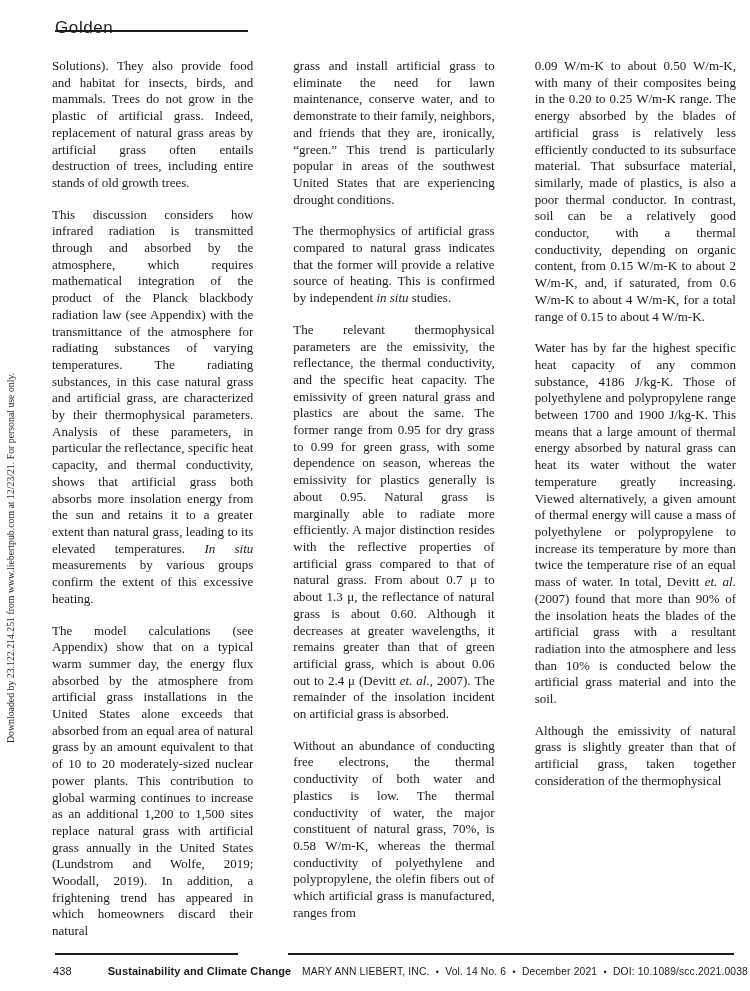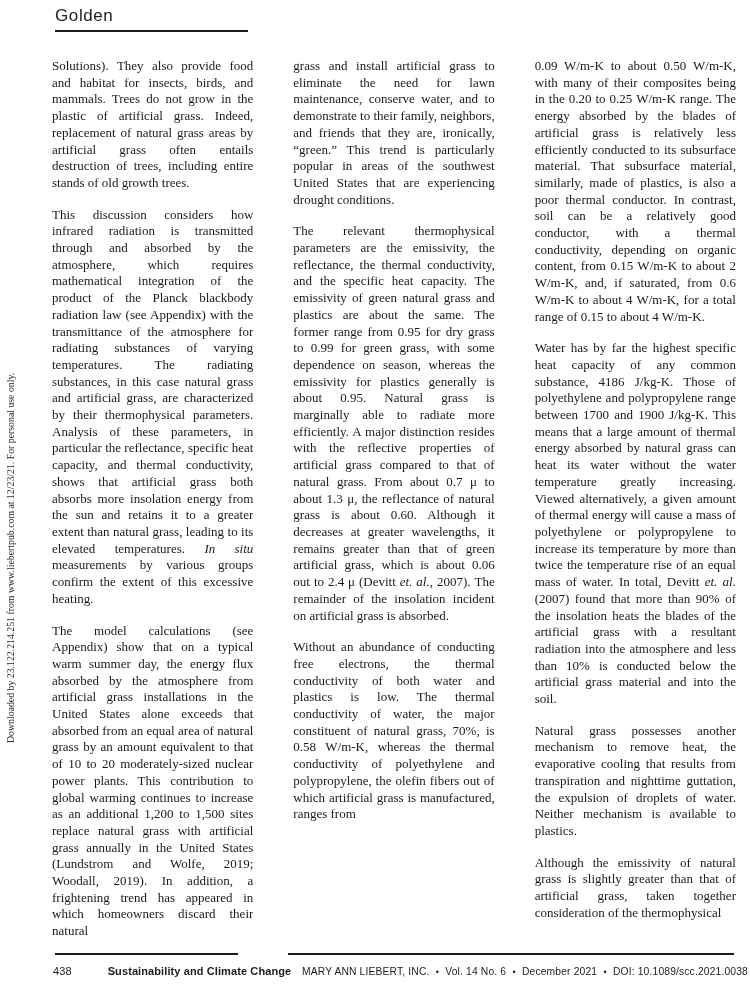--- a/index.html
+++ b/index.html
@@ -6,21 +6,21 @@
   .page{
     position:relative;
     width:750px;height:991px;
     background:#ffffff;
     overflow:hidden;
     font-family:"Liberation Serif", serif;
     color:#1a1a1a;
   }
   
   .running-head{
-    position:absolute;left:55px;top:6px;
+    position:absolute;left:55px;top:18px;
     font-family:"Liberation Sans", sans-serif;
     font-size:17px;letter-spacing:.6px;color:#1c1c1c;
   }
   .head-rule{
     position:absolute;left:55px;top:30px;width:193px;height:2px;background:#1c1c1c;
   }
   
   .sidebar-note{
     position:absolute;left:5px;top:243px;height:500px;
     writing-mode:vertical-rl;transform:rotate(180deg);
@@ -79,28 +79,28 @@
   <div class="columns">
 
     <div class="col">
       <p><span>Solutions). They also provide food and habitat for insects, birds, and mammals. Trees do not grow in the plastic of artificial grass. Indeed, replacement of natural grass areas by artificial grass often entails destruction of trees, including entire stands of old growth trees.</span></p>
       <p><span>This discussion considers how infrared radiation is transmitted through and absorbed by the atmosphere, which requires mathematical integration of the product of the Planck blackbody radiation law (see Appendix) with the transmittance of the atmosphere for radiating substances of varying temperatures. The radiating substances, in this case natural grass and artificial grass, are characterized by their thermophysical parameters. Analysis of these parameters, in particular the reflectance, specific heat capacity, and thermal conductivity, shows that artificial grass both absorbs more insolation energy from the sun and retains it to a greater extent than natural grass, leading to its elevated temperatures. </span><i>In situ</i><span> measurements by various groups confirm the extent of this excessive heating.</span></p>
       <p><span>The model calculations (see Appendix) show that on a typical warm summer day, the energy flux absorbed by the atmosphere from artificial grass installations in the United States alone exceeds that absorbed from an equal area of natural grass by an amount equivalent to that of 10 to 20 moderately-sized nuclear power plants. This contribution to global warming continues to increase as an additional 1,200 to 1,500 sites replace natural grass with artificial grass annually in the United States (Lundstrom and Wolfe, 2019; Woodall, 2019). In addition, a frightening trend has appeared in which homeowners discard their natural</span></p>
     </div>
 
     <div class="col">
       <p><span>grass and install artificial grass to eliminate the need for lawn maintenance, conserve water, and to demonstrate to their family, neighbors, and friends that they are, ironically, “green.” This trend is particularly popular in areas of the southwest United States that are experiencing drought conditions.</span></p>
+      <p><span>The thermophysics of artificial grass compared to natural grass indicates that the former will provide a relative source of heating. This is confirmed by independent </span><i>in situ</i><span> studies.</span></p>
       <p><span>The relevant thermophysical parameters are the emissivity, the reflectance, the thermal conductivity, and the specific heat capacity. The emissivity of green natural grass and plastics are about the same. The former range from 0.95 for dry grass to 0.99 for green grass, with some dependence on season, whereas the emissivity for plastics generally is about 0.95. Natural grass is marginally able to radiate more efficiently. A major distinction resides with the reflective properties of artificial grass compared to that of natural grass. From about 0.7 μ to about 1.3 μ, the reflectance of natural grass is about 0.60. Although it decreases at greater wavelengths, it remains greater than that of green artificial grass, which is about 0.06 out to 2.4 μ (Devitt </span><i>et. al.</i><span>, 2007). The remainder of the insolation incident on artificial grass is absorbed.</span></p>
       <p><span>Without an abundance of conducting free electrons, the thermal conductivity of both water and plastics is low. The thermal conductivity of water, the major constituent of natural grass, 70%, is 0.58 W/m-K, whereas the thermal conductivity of polyethylene and polypropylene, the olefin fibers out of which artificial grass is manufactured, ranges from</span></p>
     </div>
 
     <div class="col">
       <p><span>0.09 W/m-K to about 0.50 W/m-K, with many of their composites being in the 0.20 to 0.25 W/m-K range. The energy absorbed by the blades of artificial grass is relatively less efficiently conducted to its subsurface material. That subsurface material, similarly, made of plastics, is also a poor thermal conductor. In contrast, soil can be a relatively good conductor, with a thermal conductivity, depending on organic content, from 0.15 W/m-K to about 2 W/m-K, and, if saturated, from 0.6 W/m-K to about 4 W/m-K, for a total range of 0.15 to about 4 W/m-K.</span></p>
       <p><span>Water has by far the highest specific heat capacity of any common substance, 4186 J/kg-K. Those of polyethylene and polypropylene range between 1700 and 1900 J/kg-K. This means that a large amount of thermal energy absorbed by natural grass can heat its water without the water temperature greatly increasing. Viewed alternatively, a given amount of thermal energy will cause a mass of polyethylene or polypropylene to increase its temperature by more than twice the temperature rise of an equal mass of water. In total, Devitt </span><i>et. al.</i><span> (2007) found that more than 90% of the insolation heats the blades of the artificial grass with a resultant radiation into the atmosphere and less than 10% is conducted below the artificial grass material and into the soil.</span></p>
-      <p><span>Natural grass possesses another mechanism to remove heat, the evaporative cooling that results from transpiration and nighttime guttation, the expulsion of droplets of water. Neither mechanism is available to plastics.</span></p>
       <p><span>Although the emissivity of natural grass is slightly greater than that of artificial grass, taken together consideration of the thermophysical</span></p>
     </div>
 
   </div>
 
   <div class="foot-rule-left"></div>
   <div class="foot-rule-right"></div>
 
   <div class="footer-left">
     <span>438</span><span class="journal">Sustainability and Climate Change</span>

